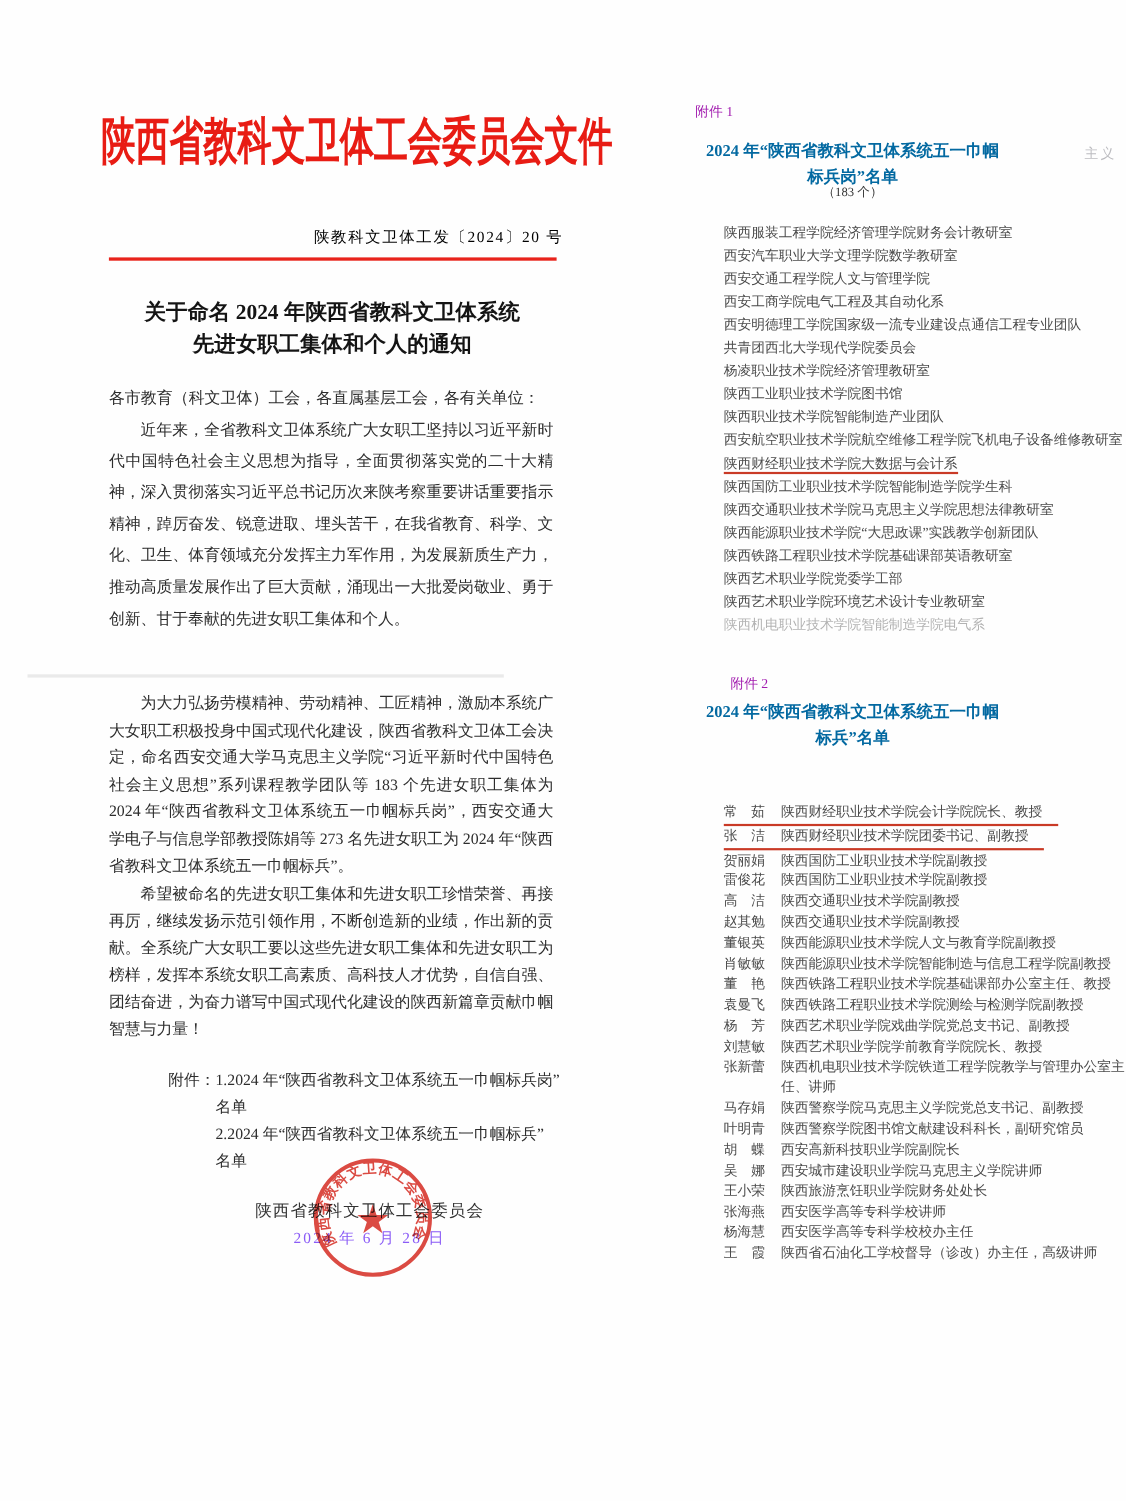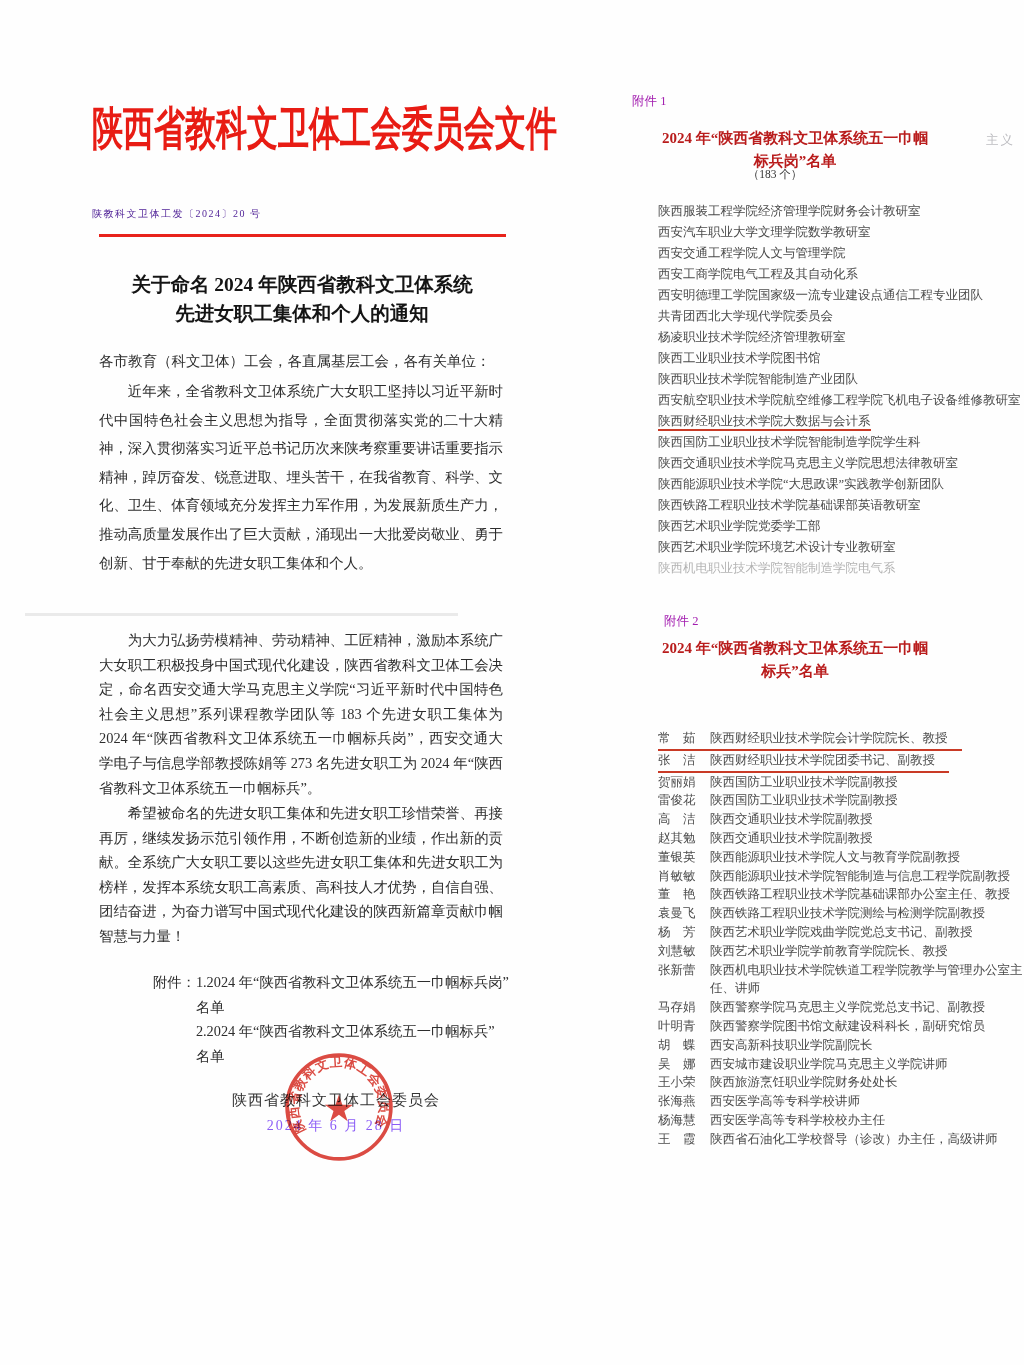--- a/index.html
+++ b/index.html
@@ -3,41 +3,41 @@
 <meta charset="utf-8">
 <style>
   html,body{margin:0;padding:0;background:#ffffff;}
   .page{position:relative;width:1024px;height:1365px;background:#fefefe;overflow:hidden;
         font-family:"Liberation Serif","DejaVu Serif",serif;color:#2d2d2d;}
   .abs{position:absolute;}
 
   
   .red-header{left:92px;top:98px;width:420px;text-align:center;font-size:31px;font-weight:bold;
               color:#e81c14;transform:scaleY(1.48);transform-origin:center top;white-space:nowrap;}
-  .doc-number{left:92px;top:207px;width:420px;text-align:left;font-size:10px;letter-spacing:1.5px;color:#4c1d95;}
+  .doc-number{left:92px;top:207px;width:420px;text-align:right;font-size:14px;letter-spacing:1.5px;color:#000000;}
   .red-rule{left:99px;top:234px;width:407px;height:3px;background:#e8231b;}
   .doc-title{left:92px;top:270px;width:420px;text-align:center;font-weight:bold;font-size:19.5px;
              line-height:29px;color:#141414;}
   .salutation{left:99px;top:352px;width:410px;font-size:14.5px;}
   .para{left:99px;width:404px;font-size:14.4px;text-align:justify;text-indent:2em;}
   .para1{top:377px;line-height:28.6px;}
   .page-shadow{left:25px;top:613px;width:433px;height:3px;background:#eaeaea;}
   .para2{top:628px;line-height:24.6px;}
   .para3{top:801px;line-height:24.6px;}
   .attach-block{left:125px;top:970px;font-size:14.3px;line-height:24.6px;}
   .attach-block .lbl{vertical-align:top;display:inline-block;padding-left:28px;}
   .attach-block .lines{display:inline-block;}
   .signer{left:230px;top:1091px;width:212px;text-align:center;font-size:15px;letter-spacing:1px;color:#333;}
   .sign-date{left:230px;top:1117px;width:212px;text-align:center;font-size:14px;letter-spacing:2px;color:#8b5cf6;}
   .seal{left:282px;top:1050px;width:114px;height:114px;opacity:.84;mix-blend-mode:multiply;}
 
   
   .att-label{font-size:12.5px;color:#a21caf;}
   .att1-label{left:632px;top:93px;}
-  .att-title{left:647px;width:296px;text-align:center;font-weight:bold;font-size:15px;line-height:23px;color:#b91c1c;}
+  .att-title{left:627px;width:296px;text-align:center;font-weight:bold;font-size:15px;line-height:23px;color:#0369a1;}
   .att1-title{top:127px;}
   .att1-count{left:627px;top:167px;width:296px;text-align:center;font-size:11.5px;color:#333;}
   .bleed{left:986px;top:132px;font-size:12.5px;color:#bcbcc0;letter-spacing:2px;}
   .att1-list{left:658px;top:201px;width:366px;font-size:12.5px;line-height:21px;color:#4a4a4a;}
   .att1-list .item{display:inline;}
   .u-red{border-bottom:2.5px solid #c93a26;padding-bottom:1px;}
   .faded{opacity:.42;}
   .att2-label{left:664px;top:613px;}
   .att2-title{top:637px;}
   .att2-list{left:658px;top:729px;width:366px;font-size:12.5px;line-height:18.8px;color:#4a4a4a;}

